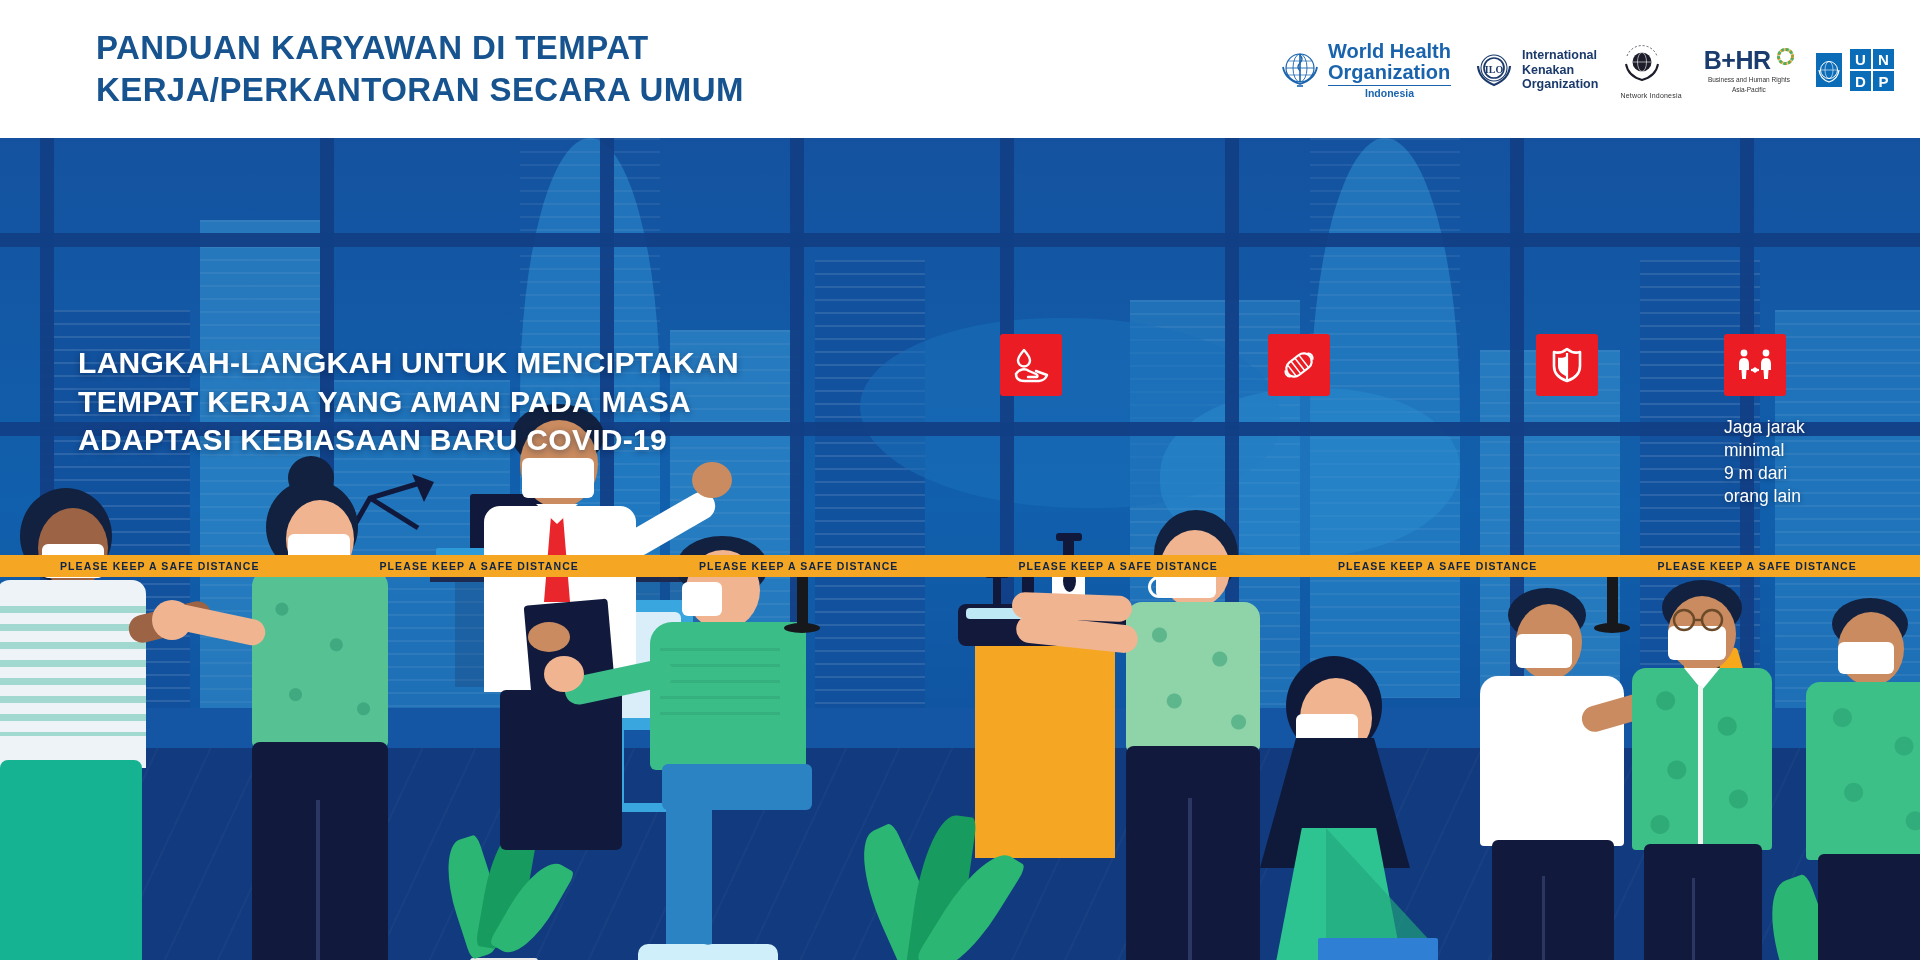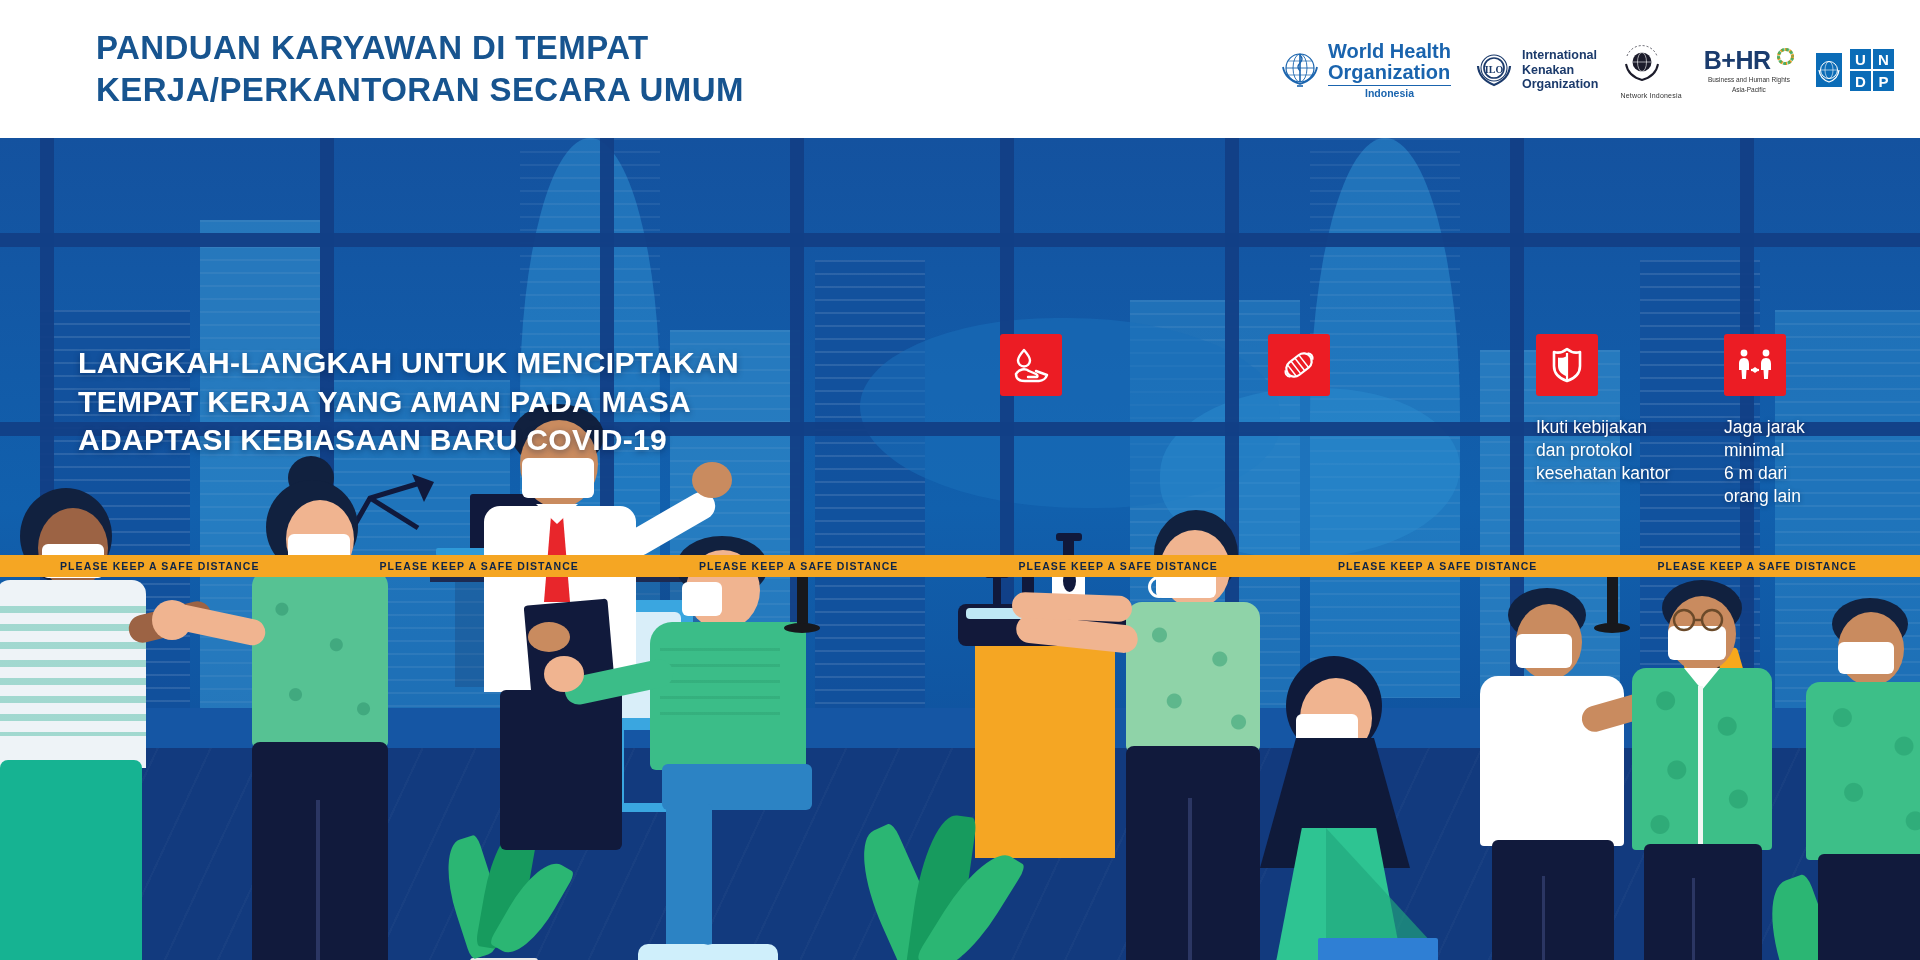--- a/index.html
+++ b/index.html
@@ -484,38 +484,35 @@
       </div>
 
       <div class="tip w3">
         <div class="tip-icon">
           <svg width="42" height="42" viewBox="0 0 42 42">
             <path d="M21 5 C16 9 11 9 8 8 v14 c0 9 7 13 13 15 c6 -2 13 -6 13 -15 V8 c-3 1 -8 1 -13 -3 z" fill="none" stroke="#fff" stroke-width="2.6" stroke-linejoin="round"></path>
             <path d="M21 9 v27" stroke="#fff" stroke-width="2.2"></path>
             <path d="M21 12 C18 14 14 14 12 13.5 v8.5 c0 6 5 9 9 10.5 z" fill="#fff"></path>
           </svg>
         </div>
-        <div class="tip-text" style="white-space: pre-line;">Ikuti kebijakan
-dan protokol
-kesehatan kantor</div>
       </div>
 
       <div class="tip w4">
         <div class="tip-icon">
           <svg width="42" height="42" viewBox="0 0 42 42">
             <circle cx="10" cy="9" r="3.4" fill="#fff"></circle>
             <path d="M10 14 c-4 0 -5 3 -5 6 v6 h2.5 l.6 9 h3.8 l.6 -9 H15 v-6 c0 -3 -1 -6 -5 -6 z" fill="#fff"></path>
             <circle cx="32" cy="9" r="3.4" fill="#fff"></circle>
             <path d="M32 14 c-4 0 -5 3 -5 6 v6 h2.5 l.6 9 h3.8 l.6 -9 H37 v-6 c0 -3 -1 -6 -5 -6 z" fill="#fff"></path>
             <line x1="17" y1="26" x2="25" y2="26" stroke="#fff" stroke-width="2.2"></line>
             <path d="M17 26 l4 -3 v6 z" fill="#fff"></path>
             <path d="M25 26 l-4 -3 v6 z" fill="#fff"></path>
           </svg>
         </div>
         <div class="tip-text" style="white-space: pre-line;">Jaga jarak
 minimal
-6 m dari
+9 m dari
 orang lain</div>
       </div>
 
     </div>
   </div>
 </div>
 
 </body></html>

